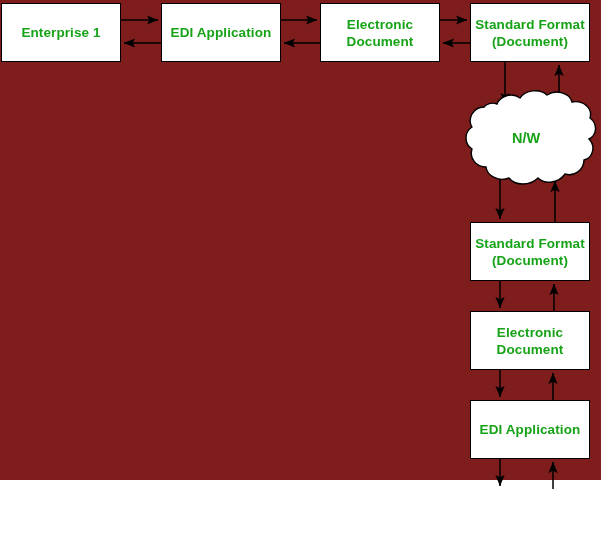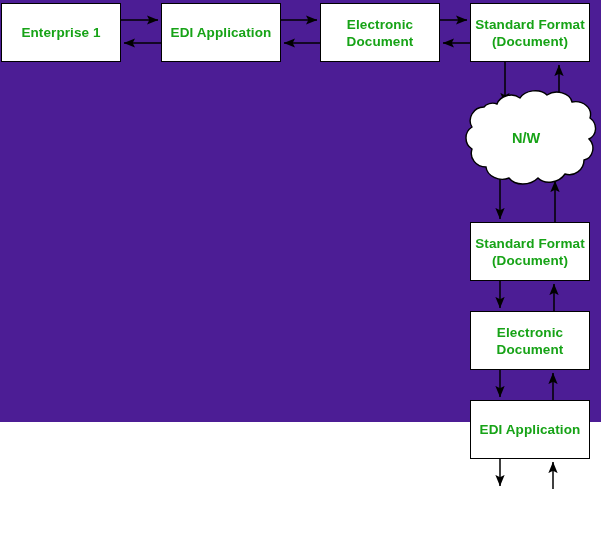--- a/index.html
+++ b/index.html
@@ -10,22 +10,22 @@
   }
   body {
     width: 601px;
     height: 551px;
     font-family: "Liberation Sans", sans-serif;
     overflow: hidden;
   }
   #diagram-canvas {
     position: relative;
     width: 601px;
-    height: 422px;
-    background: #4c1d95;
+    height: 480px;
+    background: #7f1d1d;
   }
   #diagram-svg {
     position: absolute;
     left: 0;
     top: 0;
     width: 601px;
     height: 551px;
   }
   .node-box {
     position: absolute;

